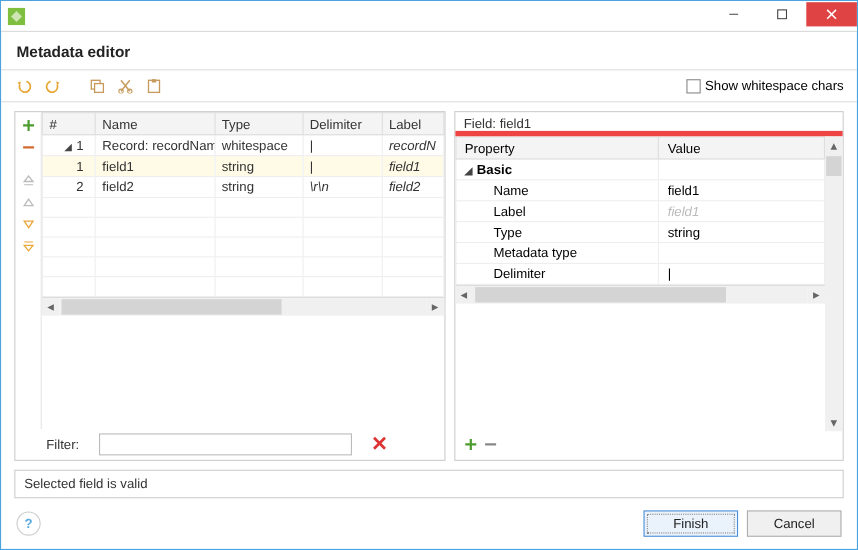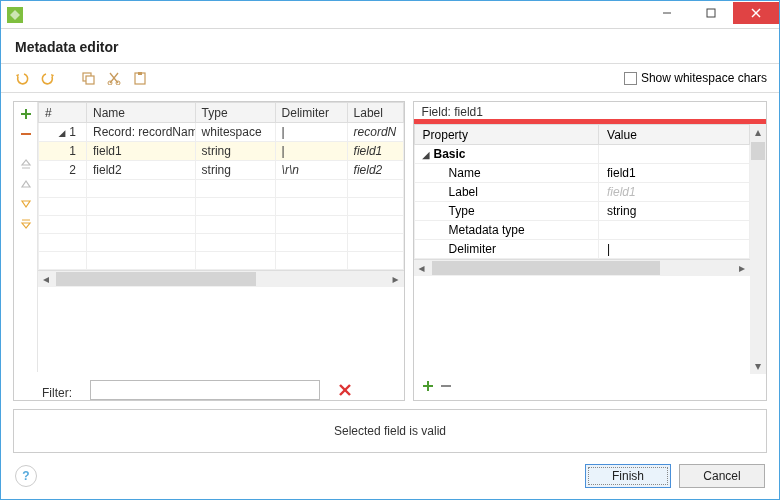--- a/index.html
+++ b/index.html
@@ -28,36 +28,36 @@
 table.grid th { background: #f4f4f4; border: 1px solid #ddd; text-align: left; padding: 2px 6px; font-weight: normal; color: #333; height: 20px; }
 table.grid td { border: 1px solid #eee; padding: 2px 6px; height: 18px; color: #333; white-space: nowrap; overflow: hidden; }
 table.grid td.num { text-align: right; padding-right: 10px; }
 table.grid tr.selected td { background: #fffbe6; }
 .placeholder-text { color: #bbb; font-style: italic; }
 .sel-italic { font-style: italic; }
 .hscroll { height: 16px; display: flex; align-items: center; border-top: 1px solid #ddd; }
 .hscroll .arrow { width: 16px; height: 16px; display: flex; align-items: center; justify-content: center; color: #666; background: #f0f0f0; }
 .hscroll .track { flex: 1; height: 16px; background: #f0f0f0; position: relative; }
 .hscroll .thumb { position: absolute; top: 1px; bottom: 1px; left: 2px; width: 60%; background: #d4d4d4; }
-.filter-row { height: 28px; display: flex; align-items: flex-end; padding: 0 8px 0 28px; gap: 18px; }
+.filter-row { height: 28px; display: flex; align-items: center; padding: 0 8px 0 28px; gap: 18px; }
 .filter-row label { color: #333; }
 .filter-row input { flex: 0 0 230px; height: 20px; border: 1px solid #bbb; padding: 0 4px; }
 .field-header { height: 22px; border-bottom: 5px solid #ef4444; padding: 3px 8px; color: #333; }
 .prop-wrap { flex: 1; display: flex; }
 .prop-table-wrap { flex: 1; overflow: hidden; }
 table.prop { width: 100%; border-collapse: collapse; table-layout: fixed; }
 table.prop th { background: #f4f4f4; border: 1px solid #ddd; text-align: left; padding: 2px 8px; font-weight: normal; height: 20px; }
 table.prop td { border: 1px solid #eee; padding: 2px 8px; height: 18px; }
 .group-row td { font-weight: bold; margin-top: 26px; }
 .vscroll { width: 16px; background: #f0f0f0; display: flex; flex-direction: column; }
 .vscroll .arrow { height: 16px; display: flex; align-items: center; justify-content: center; color: #666; }
 .vscroll .vtrack { flex: 1; position: relative; }
 .vscroll .vthumb { position: absolute; left: 1px; right: 1px; top: 2px; height: 18px; background: #d4d4d4; }
 .right-bottom { height: 26px; display: flex; align-items: center; padding: 0 8px; gap: 6px; }
-.status-row { margin: 4px 12px 0 12px; border: 1px solid #ccc; height: 44px; display: flex; align-items: center; padding: 0 8px; color: #333; justify-content: center; }
+.status-row { margin: 4px 12px 0 12px; border: 1px solid #ccc; height: 26px; display: flex; align-items: center; padding: 0 8px; color: #333; }
 .footer { height: 46px; display: flex; align-items: center; padding: 0 14px; }
 .footer .help { width: 22px; height: 22px; border: 1px solid #ccc; border-radius: 50%; display: flex; align-items: center; justify-content: center; color: #57aadd; font-weight: bold; cursor: pointer; }
 .footer .spacer { flex: 1; }
 .footer button { width: 86px; height: 24px; background: #f0f0f0; border: 1px solid #adadad; cursor: pointer; color: #222; }
 .footer button.primary { border: 1px solid #4a90d9; background: #eaf3fb; outline: 1px dotted #888; outline-offset: -4px; }
 .expand-tri { display: inline-block; margin-right: 4px; color: #444; font-size: 9px; }
 </style>
 </head>
 <body>
 

